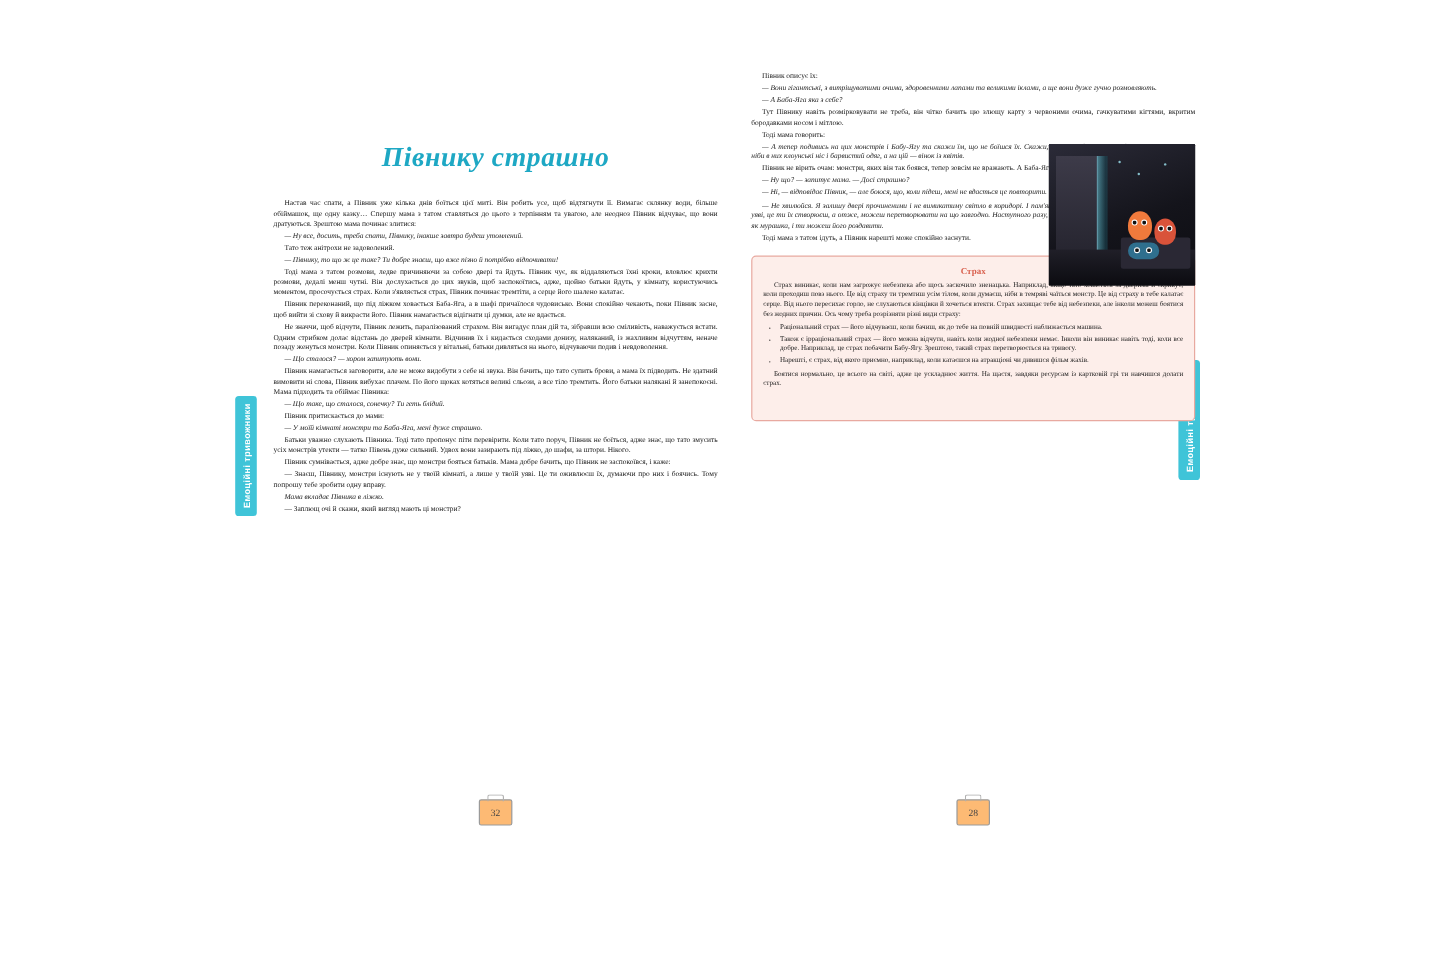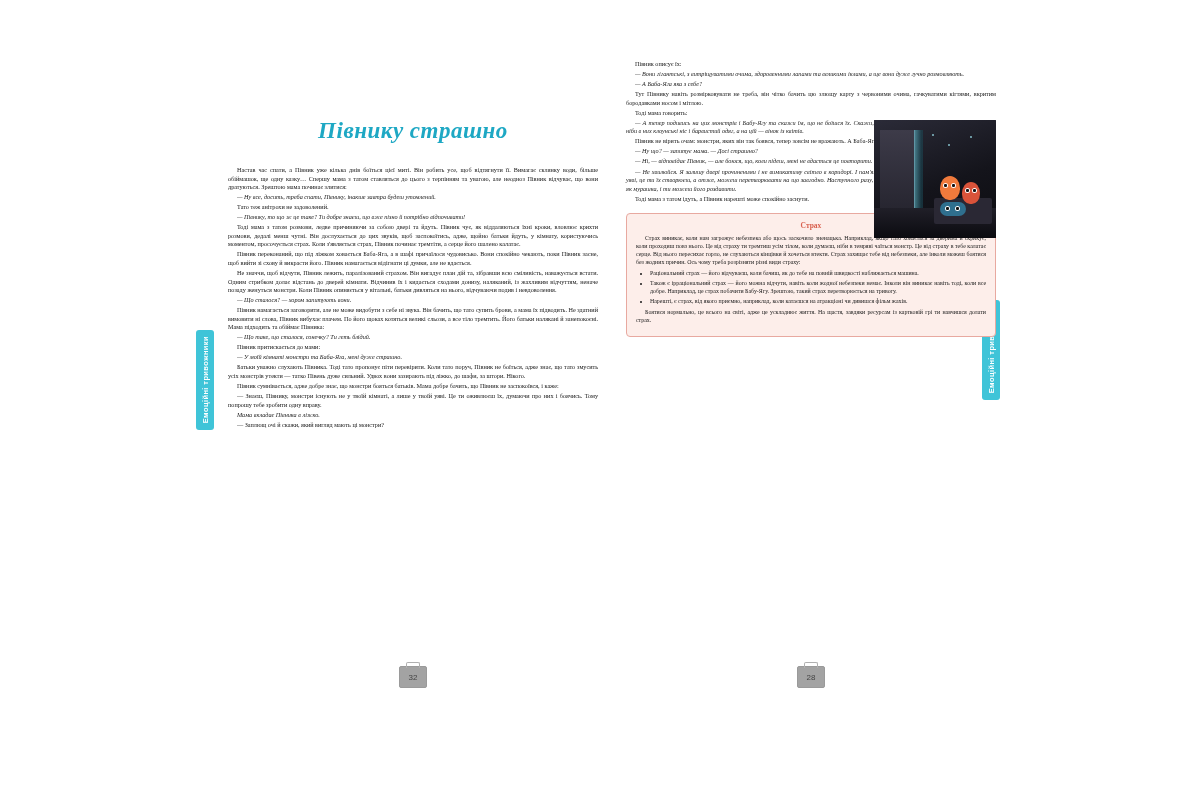--- a/index.html
+++ b/index.html
@@ -132,21 +132,21 @@
     position: absolute; width: 2px; height: 2px; background: #9fe6f2; border-radius: 50%;
     opacity: .8;
   }
 
   
   .fear-box {
     margin-top: 10px;
     border: 1px solid #e8a9a0;
     background: #fdeeea;
     border-radius: 4px;
-    padding: 7px 9px 9px 9px;
+    padding: 7px 9px 23px 9px;
   }
   .fear-box h3 {
     margin: 0 0 5px 0;
     text-align: center;
     color: #d9614f;
     font-size: 7.5px;
     font-family: "Liberation Serif", serif;
     font-weight: bold;
   }
   .fear-box p {
@@ -170,24 +170,24 @@
     bottom: -8px;
     left: 50%;
     transform: translateX(-50%);
     width: 26px;
     height: 20px;
     border: 1px solid #9a9a9a;
     border-radius: 2px;
     display: flex;
     align-items: center;
     justify-content: center;
-    font-family: Liberation Sans, sans-serif;
+    font-family: Liberation Serif, serif;
     font-size: 8px;
     color: #444;
-    background: #a3a3a3;
+    background: #fdba74;
   }
   .page-num::before {
     content: "";
     position: absolute;
     top: -5px; left: 50%;
     width: 12px; height: 5px;
     transform: translateX(-50%);
     border-left: 1px solid #b0b0b0;
     border-right: 1px solid #b0b0b0;
     border-top: 1px solid #b0b0b0;

